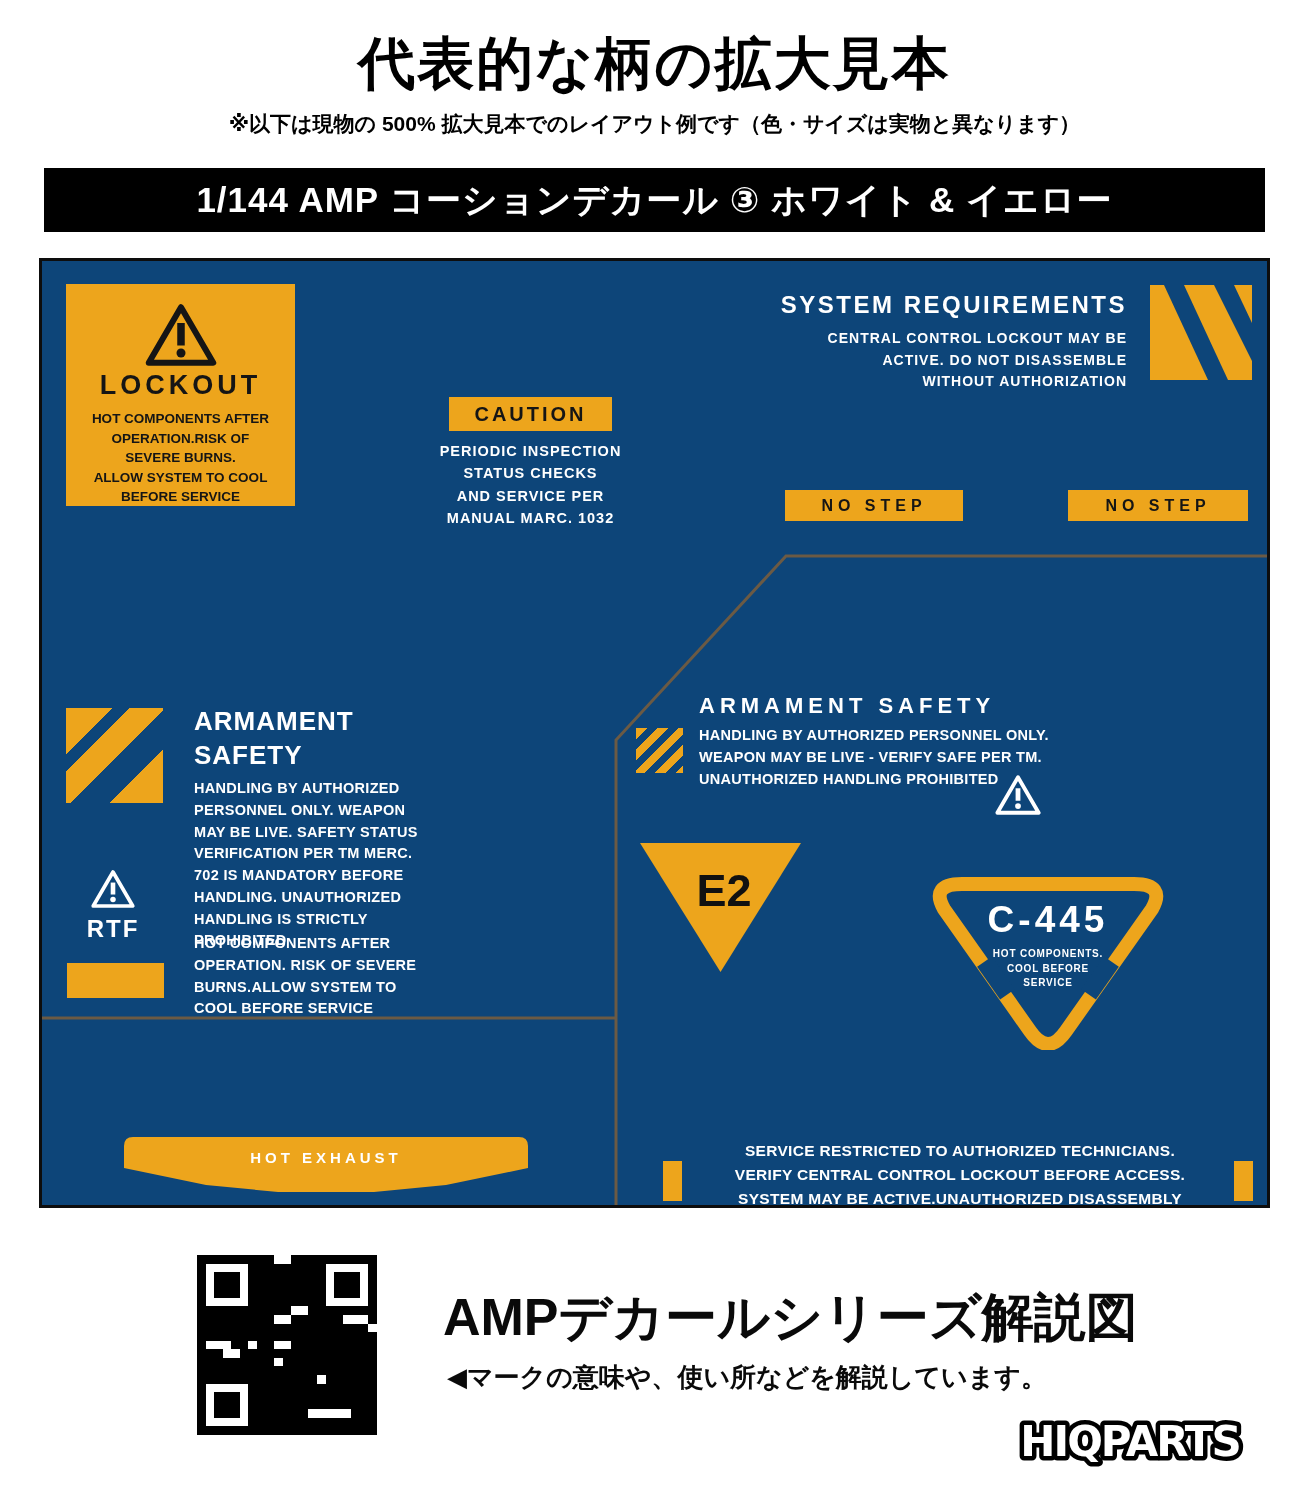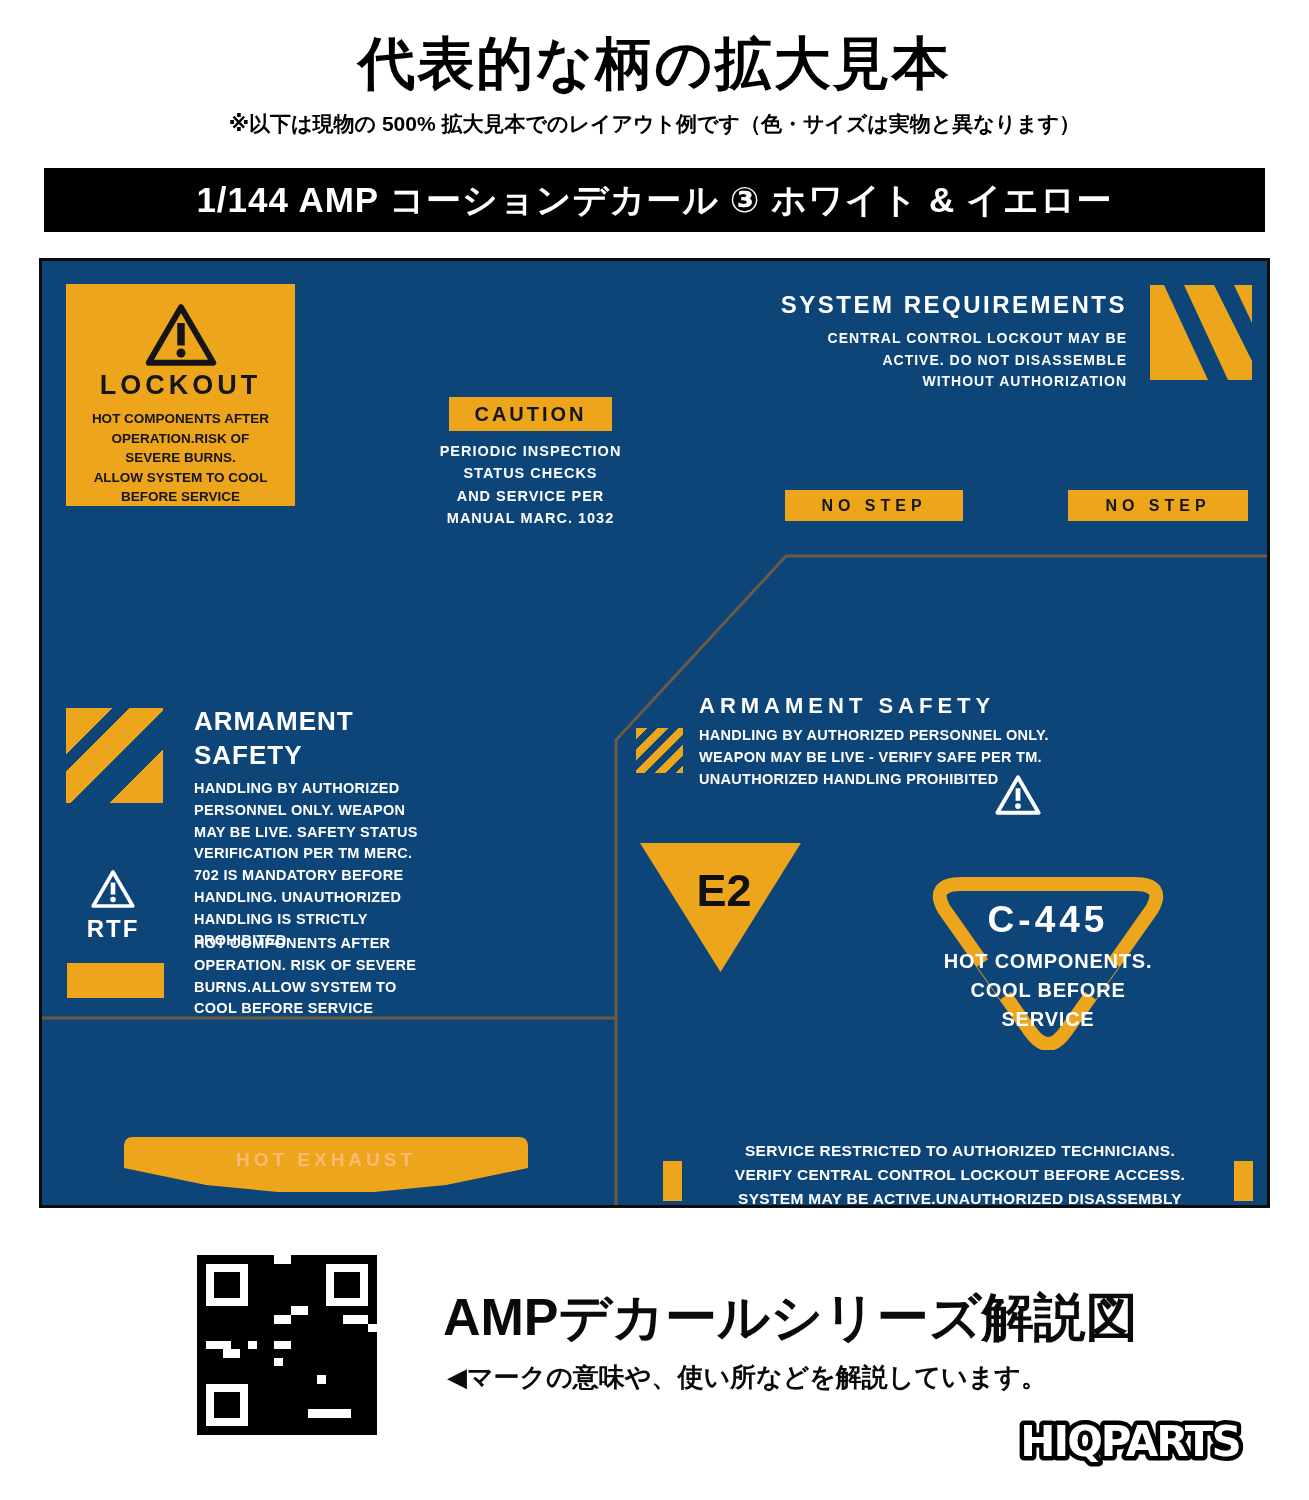--- a/index.html
+++ b/index.html
@@ -66,27 +66,27 @@
   .arm-right-body{left:657px;top:464px;}
   .arm-right-triangle{left:952px;top:512px;}
 
   
   .e2-wrap{left:598px;top:550px;width:161px;height:129px;margin-top:32px;}
   .e2-label{left:44px;top:22px;width:80px;text-align:center;font-size:45px;font-weight:800;color:#111;}
 
   
   .c303-wrap{left:876px;top:610px;width:260px;height:179px;text-align:center;color:#fff;}
   .c303-title{left:0;top:28px;width:100%;font-size:37px;font-weight:800;letter-spacing:4px;}
-  .c303-body{left:0;top:76px;width:100%;font-size:20px;font-weight:700;line-height:1.45;
+  .c303-body{left:0;top:76px;width:100%;font-size:10px;font-weight:700;line-height:1.45;
              letter-spacing:.8px;white-space:pre-line;text-align:center;}
 
   
   .hot-exhaust-wrap{left:74px;top:873px;width:420px;height:60px;}
-  .hot-exhaust-label{left:0;top:15px;width:100%;text-align:center;font-size:19px;font-weight:700;
-                     letter-spacing:4px;color:#fdba74;}
+  .hot-exhaust-label{left:0;top:15px;width:100%;text-align:center;font-size:15px;font-weight:700;
+                     letter-spacing:4px;color:#ffffff;}
 
   
   .service-note{left:648px;top:878px;width:540px;text-align:center;font-size:15.5px;font-weight:700;
                 line-height:1.55;letter-spacing:.3px;white-space:pre-line;}
   .service-bar{top:900px;width:19px;height:40px;}
   .service-bar.left{left:621px;}
   .service-bar.right{left:1192px;}
 
   
   .qr{left:197px;top:1255px;width:180px;height:180px;background:#fff;display:grid;

